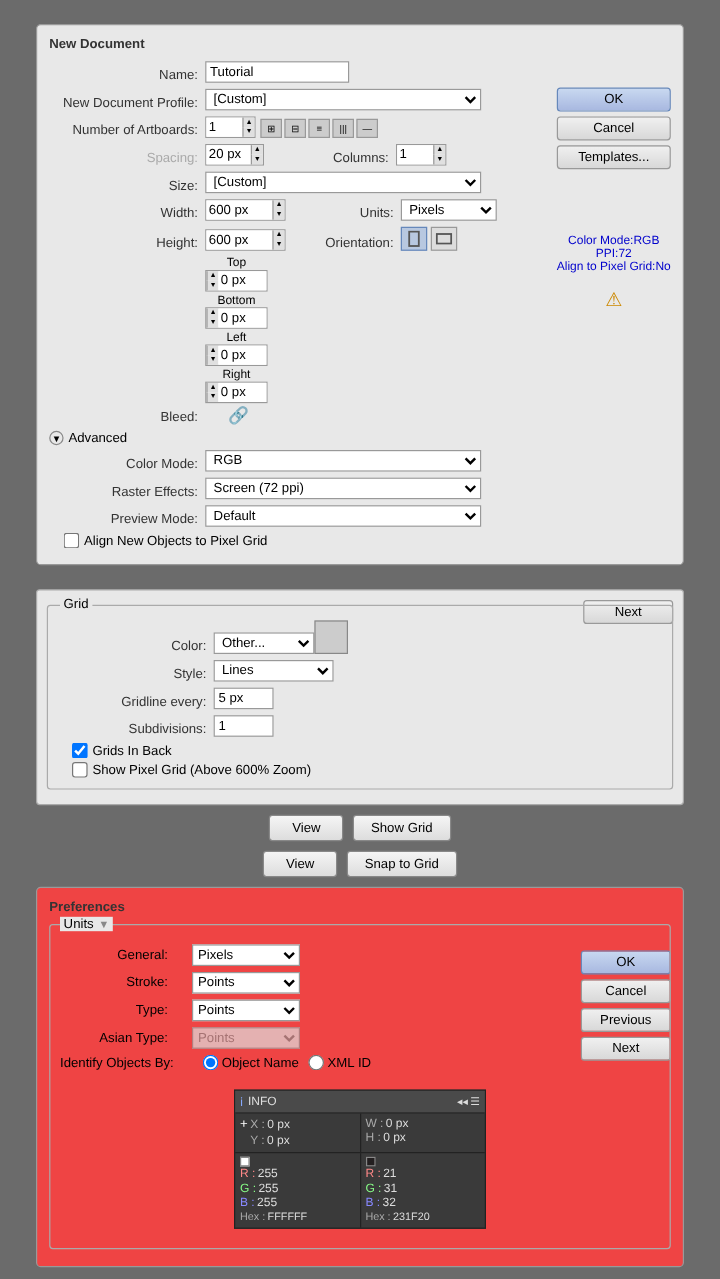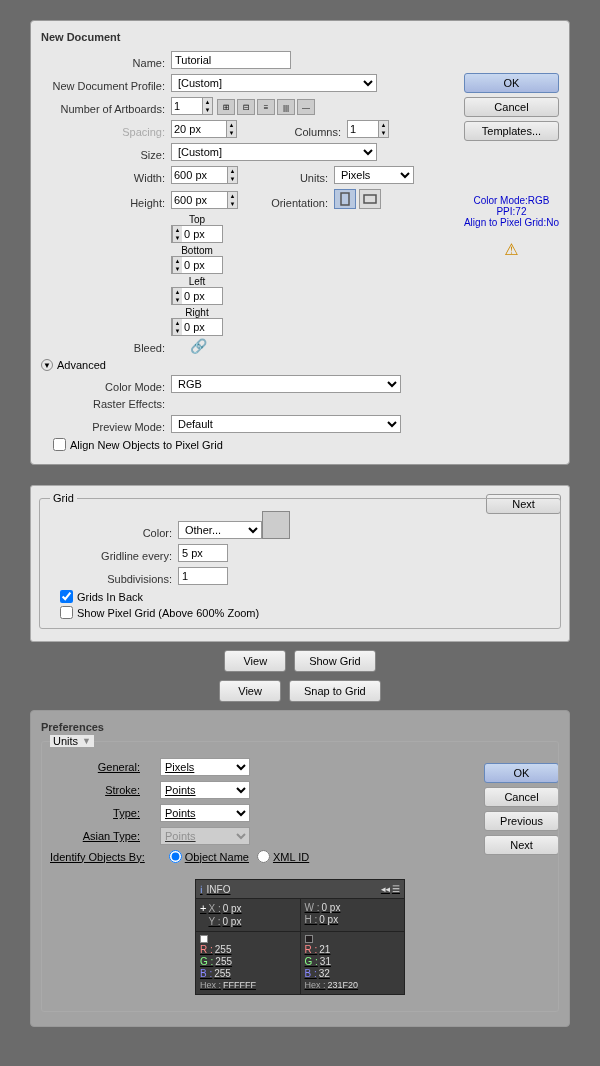--- a/index.html
+++ b/index.html
@@ -53,21 +53,21 @@
       padding: 0 3px;
     }
     .form-input-wide { width: 120px; }
     .form-select {
       background: #fff;
       border: 1px solid #999;
       height: 18px;
       font-size: 11px;
       padding: 0 2px;
     }
-    .form-select-wide { width: 206px; }
+    .form-select-wide { width: 230px; }
     .form-select-sm { width: 80px; }
 
     .dialog-buttons {
       position: absolute;
       right: 10px;
       top: 30px;
       display: flex;
       flex-direction: column;
       gap: 4px;
     }
@@ -214,35 +214,34 @@
       background: linear-gradient(to bottom, #f5f5f5, #ddd);
       border: 1px solid #888;
       border-radius: 3px;
       padding: 4px 14px;
       font-size: 11px;
       cursor: pointer;
     }
 
     
     .pref-dialog {
-      background: #a3a3a3;
+      background: #ef4444;
       border: 1px solid #999;
       border-radius: 4px;
       margin: 8px 30px 20px;
       padding: 10px;
       position: relative;
     }
     .pref-section {
       border: 1px solid #aaa;
       border-radius: 3px;
       padding: 8px 8px 8px;
       margin: 4px 0;
       position: relative;
       min-height: 160px;
-      text-decoration: underline;
     }
     .pref-section-label {
       position: absolute;
       top: -7px;
       left: 8px;
       background: #e8e8e8;
       padding: 0 3px;
       font-size: 11px;
       display: flex;
       align-items: center;
@@ -453,21 +452,21 @@
       <div class="artboard-icon">⊟</div>
       <div class="artboard-icon">≡</div>
       <div class="artboard-icon">|||</div>
       <div class="artboard-icon">—</div>
     </div>
   </div>
 
   <div class="form-row">
     <span class="form-label" style="color:#aaa;">Spacing:</span>
     <div class="number-input-wrap">
-      <input type="text" value="20 px" style="width: 54px;">
+      <input type="text" value="20 px" style="width: 37px;">
       <div class="spin-btn">
         <span>▲</span>
           <span>▼</span>
       </div>
     </div>
     <span style="margin-left:30px;" class="form-label-sm">Columns:</span>
     <div class="number-input-wrap">
       <input type="text" value="1" style="">
       <div class="spin-btn">
         <span>▲</span>
@@ -576,20 +575,23 @@
 
   <div>
     <div class="form-row">
       <span class="form-label">Color Mode:</span>
       <select class="form-select" style="width:230px;">
         <option>RGB</option>
       </select>
     </div>
     <div class="form-row">
       <span class="form-label">Raster Effects:</span>
+      <select class="form-select" style="width:230px;">
+        <option>Screen (72 ppi)</option>
+      </select>
     </div>
     <div class="form-row">
       <span class="form-label">Preview Mode:</span>
       <select class="form-select" style="width:230px;">
         <option>Default</option>
       </select>
     </div>
     <div class="checkbox-row">
       <input type="checkbox" style="">
       <span>Align New Objects to Pixel Grid</span>
@@ -603,20 +605,26 @@
 
   <div class="section-box">
     <span class="section-label">Grid</span>
 
     <div class="form-row" style="margin-top:6px;">
       <span class="form-label">Color:</span>
       <select class="form-select" style="width:84px;">
         <option>Other...</option>
       </select>
       <div class="grid-color-swatch"></div>
+    </div>
+    <div class="form-row">
+      <span class="form-label">Style:</span>
+      <select class="form-select" style="width:100px;">
+        <option>Lines</option>
+      </select>
     </div>
     <div class="form-row">
       <span class="form-label">Gridline every:</span>
       <input class="form-input" style="width: 50px;" type="text" value="5 px">
     </div>
     <div class="form-row">
       <span class="form-label">Subdivisions:</span>
       <input class="form-input" style="width: 50px;" type="text" value="1">
     </div>
     <div class="checkbox-row">

